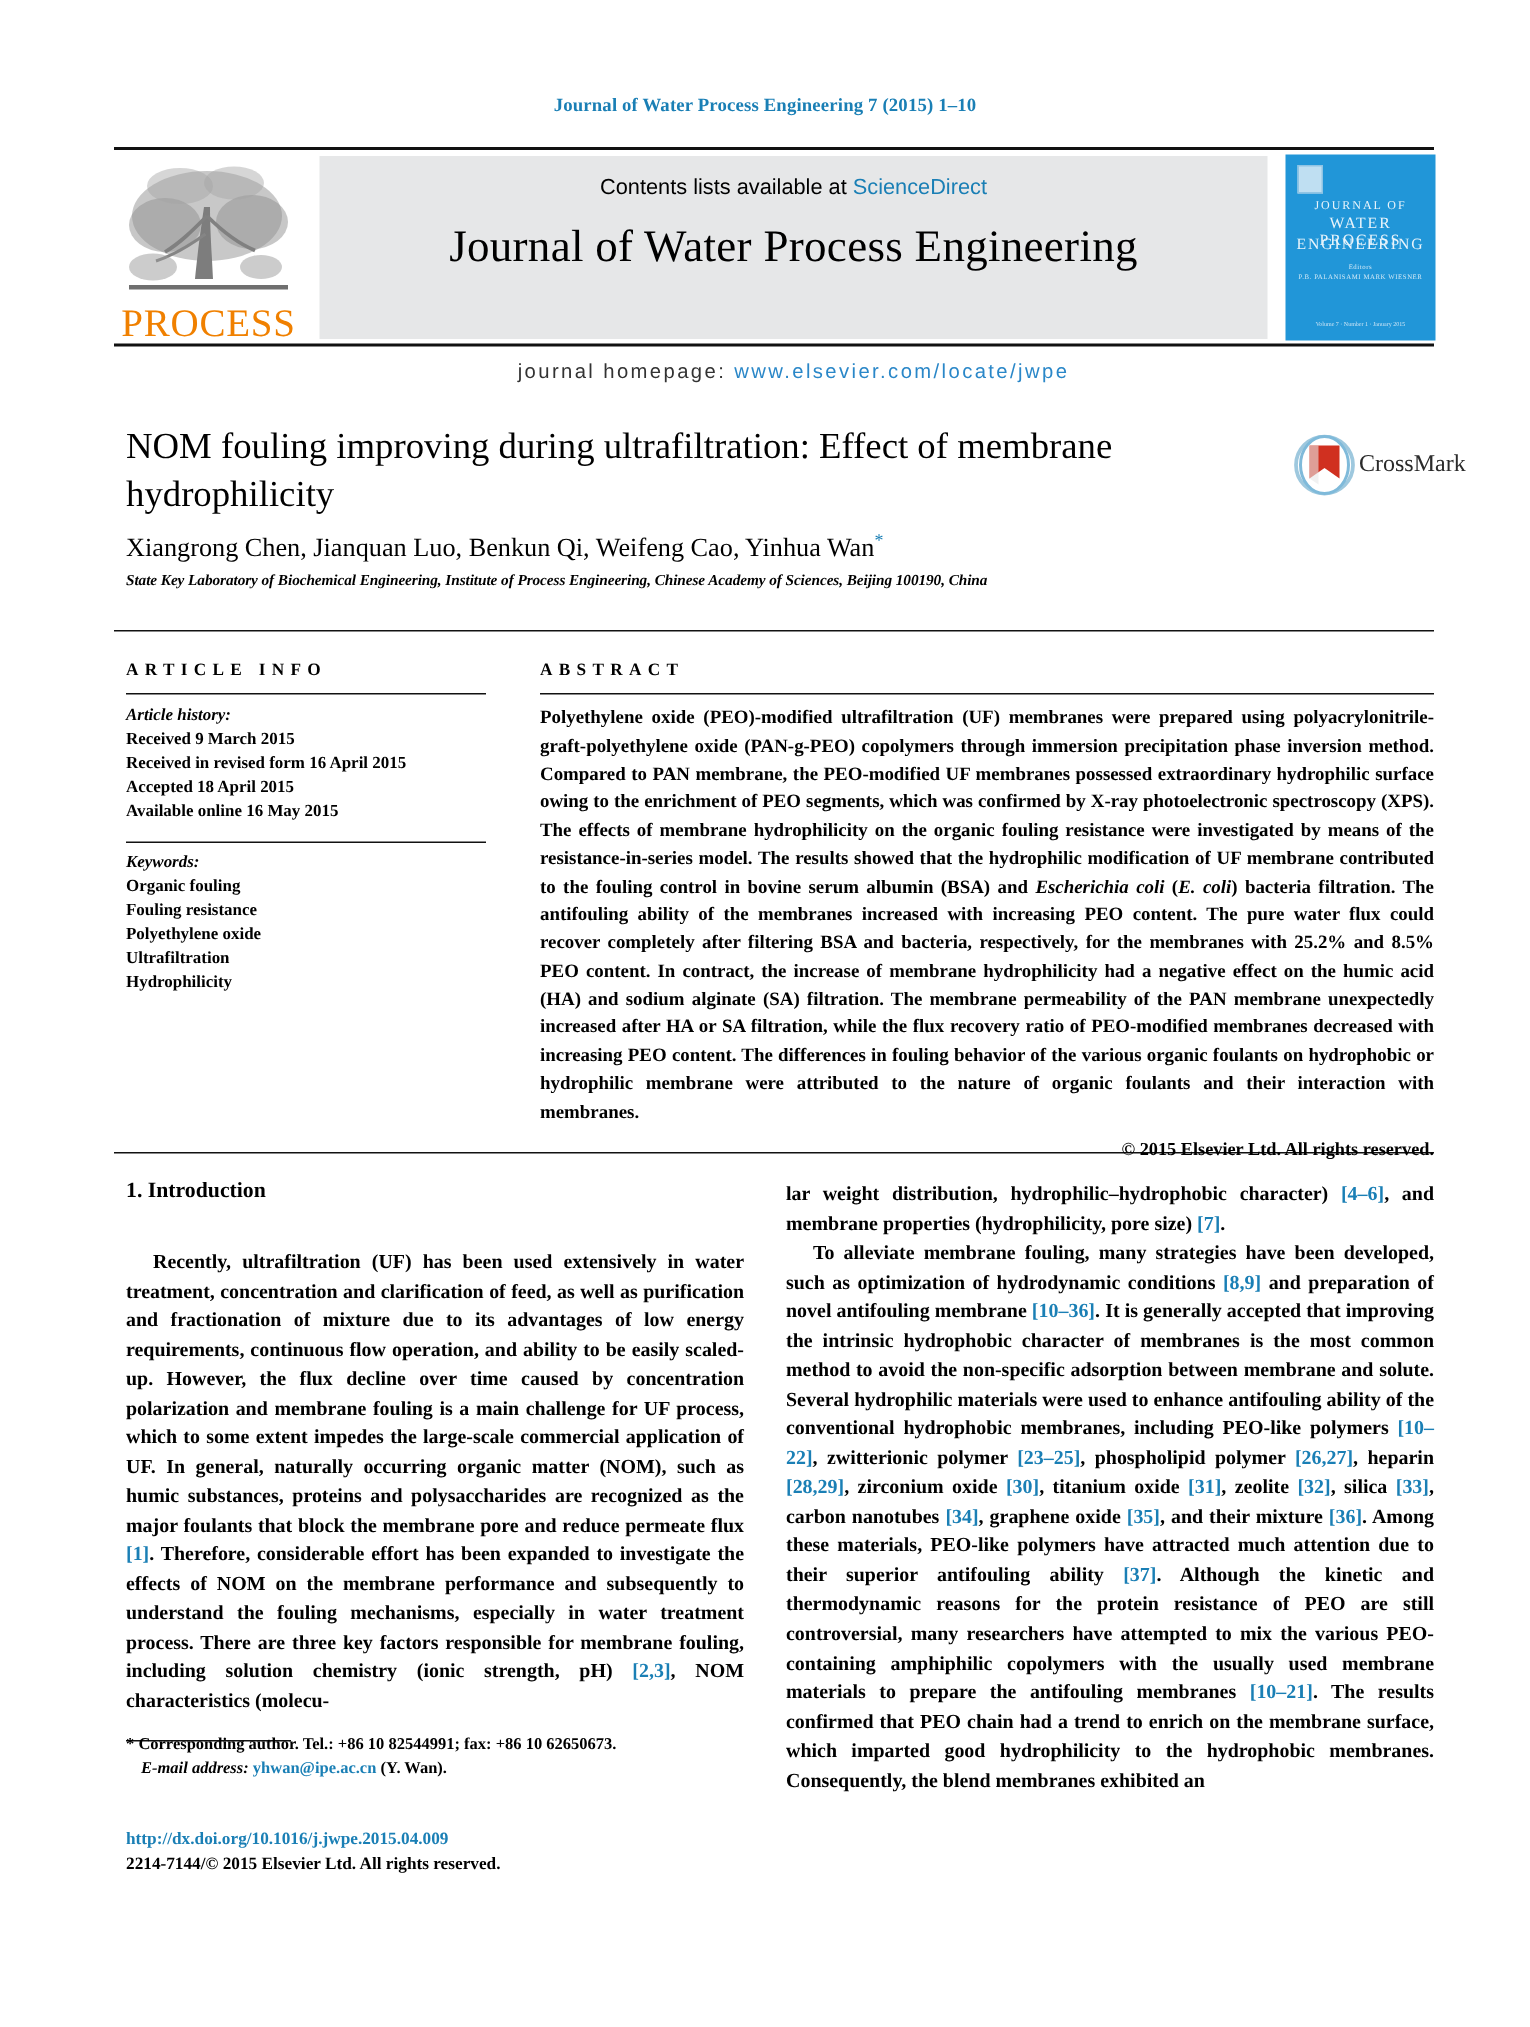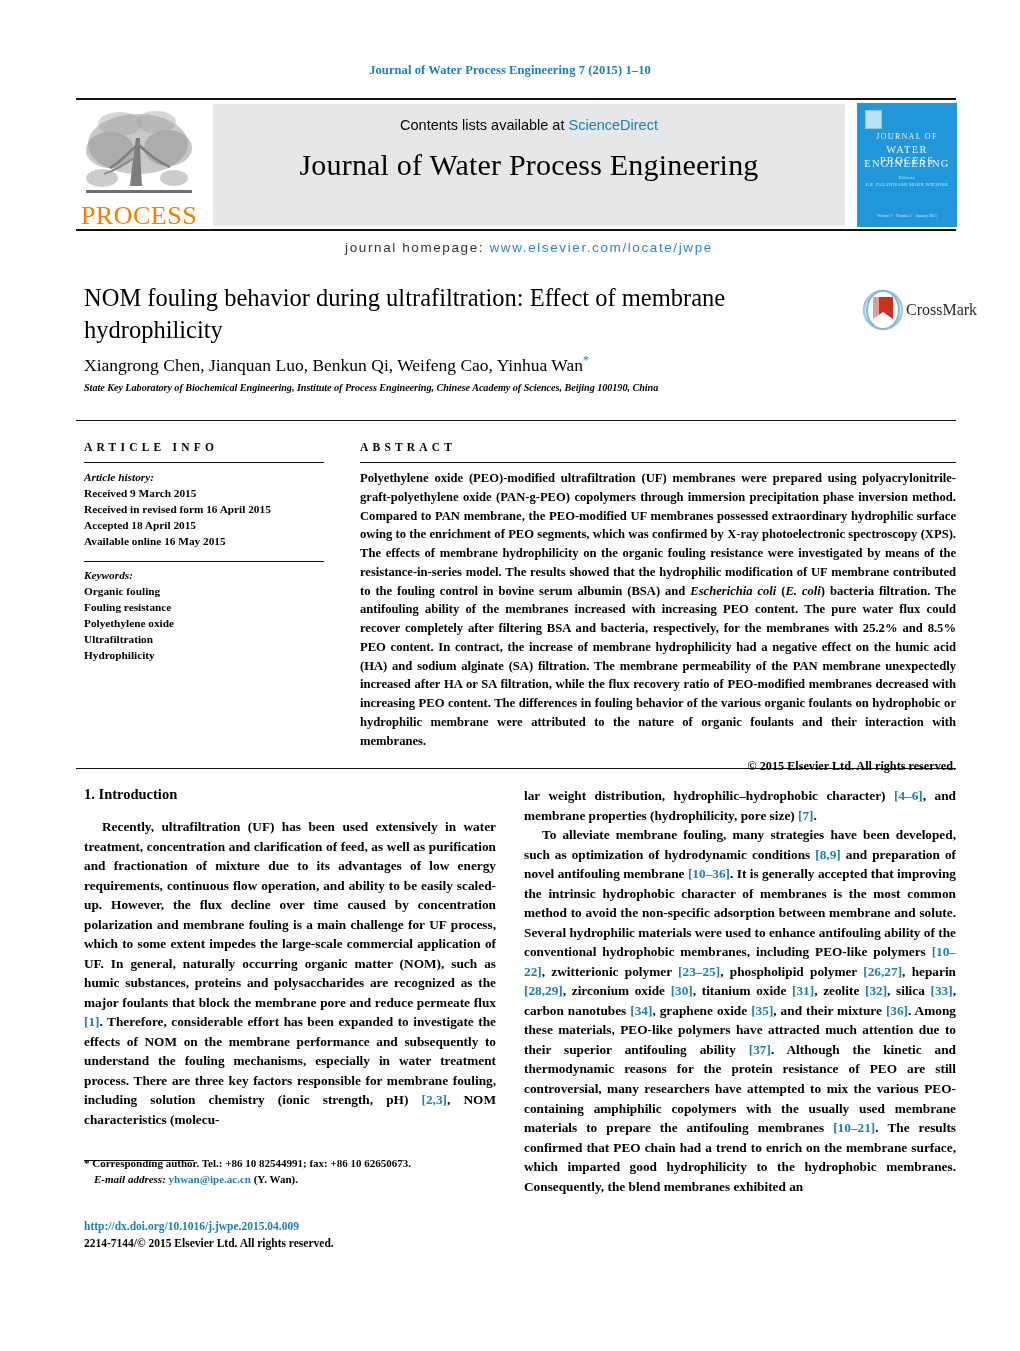--- a/index.html
+++ b/index.html
@@ -260,21 +260,21 @@
     position: absolute;
     left: 84px; top: 786px;
     width: 412px;
   }
   .col-right {
     position: absolute;
     left: 524px; top: 786px;
     width: 432px;
   }
   h2.sec-title {
-    margin: 0 0 14px 0;
+    margin: 0 0 28px 0;
     font-size: 14.5px;
     font-weight: bold;
   }
   p.body {
     margin: 0;
     font-size: 13.3px;
     line-height: 1.47;
     text-align: justify;
     font-weight: bold;
     text-indent: 18px;
@@ -351,21 +351,21 @@
   <div class="cover-thumb">
     <div class="cover-badge"></div>
     <div class="cover-l1">JOURNAL OF</div>
     <div class="cover-l2">WATER PROCESS</div>
     <div class="cover-l3">ENGINEERING</div>
     <div class="cover-sub">Editors</div>
     <div class="cover-sub2">P.B. PALANISAMI    MARK WIESNER</div>
     <div class="cover-foot">Volume 7 · Number 1 · January 2015</div>
   </div>
 
-  <div class="title">NOM fouling behavior during ultrafiltration: Effect of membrane hydrophilicity</div>
+  <div class="title">NOM fouling improving during ultrafiltration: Effect of membrane hydrophilicity</div>
 
   <div class="crossmark">
     <svg width="44" height="44" viewBox="0 0 44 44">
       <circle cx="21" cy="22" r="19" fill="#ffffff" stroke="#9ec8de" stroke-width="2.5"></circle>
       <ellipse cx="21" cy="22" rx="16" ry="19" fill="#ffffff" stroke="#7fbada" stroke-width="2"></ellipse>
       <path d="M11 9 h20 v22 l-10 -7 l-10 7 Z" fill="#d03020"></path>
       <path d="M11 9 h6 v26 l-6 -4 Z" fill="#e8e8e8" opacity="0.6"></path>
     </svg>
     <span class="crossmark-text">CrossMark</span>
   </div>

